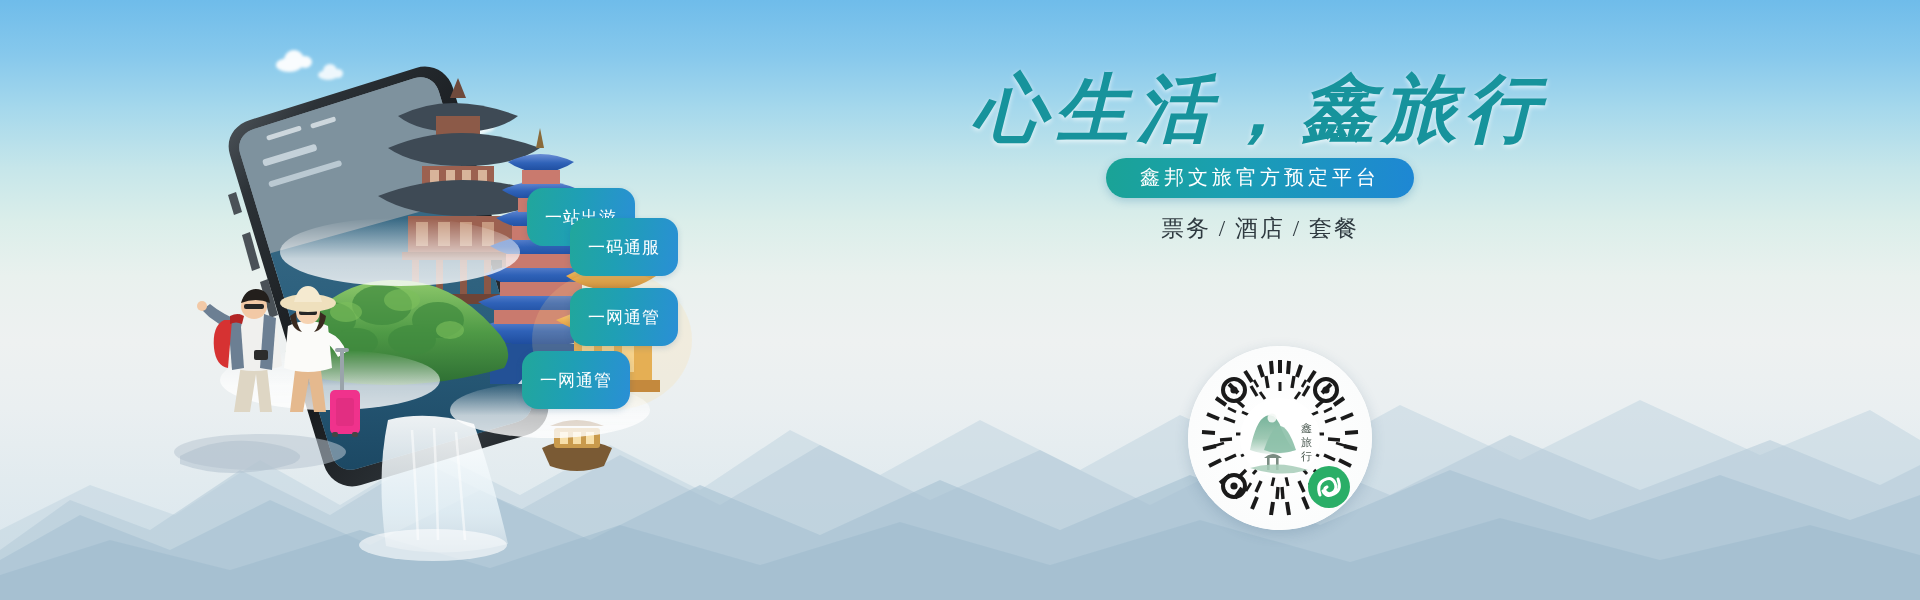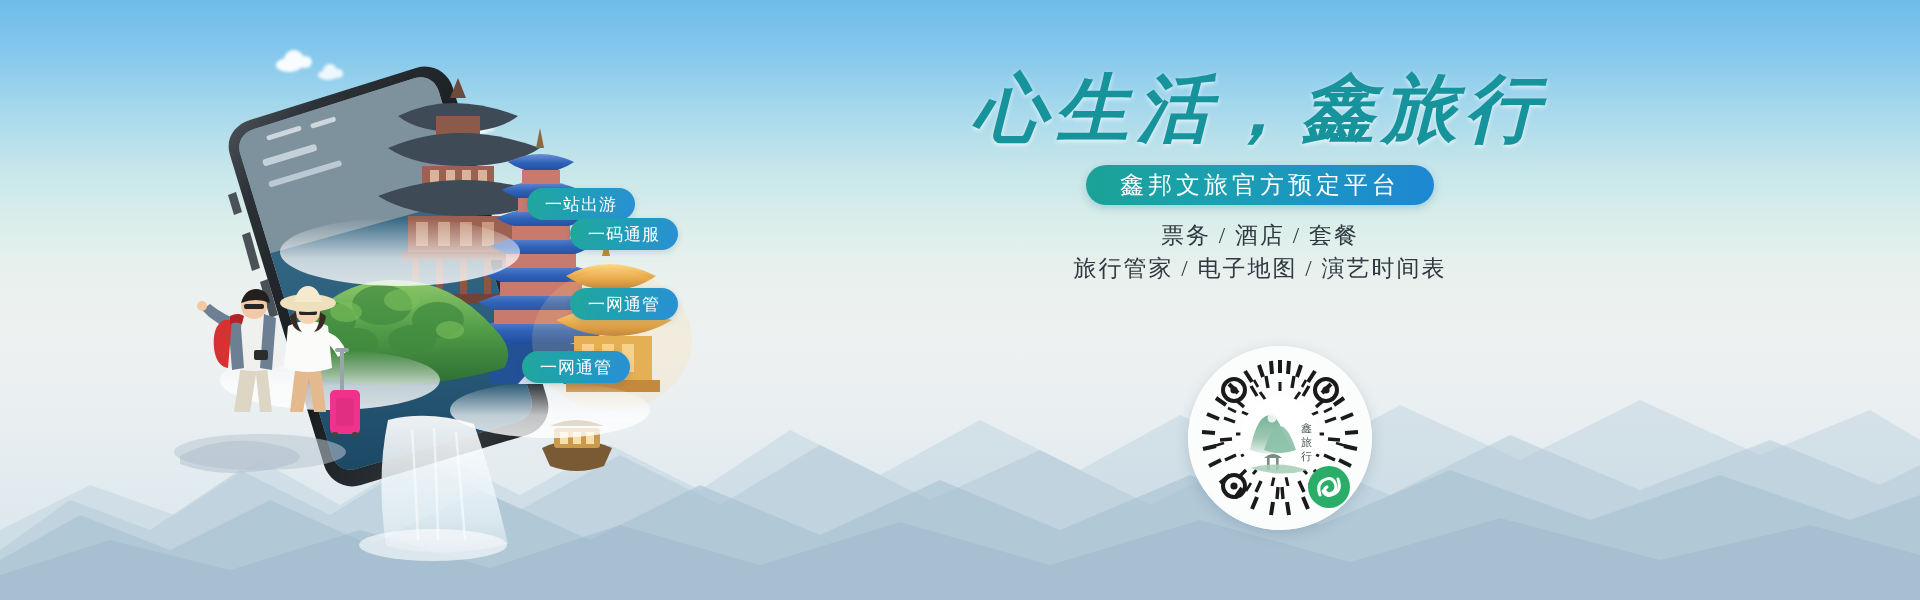--- a/index.html
+++ b/index.html
@@ -67,21 +67,21 @@
   .hero { position: absolute; left: 150px; top: 20px; width: 560px; height: 560px; }
   .hero svg { display: block; width: 100%; height: 100%; overflow: visible; }
 
   
   .feature-pill {
     position: absolute;
     display: flex;
     align-items: center;
     justify-content: center;
     height: 32px;
-    padding: 0 18px;
+    padding: 13px 18px;
     border-radius: 16px;
     color: #ffffff;
     font-size: 17px;
     letter-spacing: 1px;
     white-space: nowrap;
     background: linear-gradient(100deg, #21a79b 0%, #1f9fb5 45%, #2a8fd6 100%);
     box-shadow: 0 2px 6px rgba(30,90,140,.18);
     font-family: "Liberation Sans", sans-serif;
   }
   .fp-0 { left: 527px; top: 188px; }
@@ -100,33 +100,33 @@
 
   .headline {
     font-family: "Liberation Serif", serif;
     font-size: 74px;
     font-weight: 700;
     font-style: italic;
     letter-spacing: 8px;
     color: #17939c;
     line-height: 1.08;
     text-shadow: 0 2px 5px rgba(255,255,255,.7);
-    margin: 0 0 15px 0;
+    margin: 0 0 8px 0;
     white-space: nowrap;
   }
 
   .brand-pill {
     display: inline-flex;
     align-items: center;
     justify-content: center;
     height: 40px;
     padding: 0 34px;
     border-radius: 20px;
     color: #ffffff;
-    font-size: 24px;
+    font-size: 20px;
     letter-spacing: 4px;
     white-space: nowrap;
     background: linear-gradient(95deg, #1aa396 0%, #1a9fb2 40%, #1e87d4 100%);
     box-shadow: 0 3px 9px rgba(25,110,160,.25);
     margin-bottom: 14px;
   }
 
   .sublines {
     font-family: Liberation Serif, serif;
     color: #2f3a40;
@@ -459,21 +459,20 @@
 
   <div class="rightblock">
     <h1 class="headline">心生活，鑫旅行</h1>
 
     <div class="brand-pill">
       <span>鑫邦文旅官方预定平台</span>
     </div>
 
     <div class="sublines">
       <div class="subline">票务 / 酒店 / 套餐</div>
-      <div class="subline">旅行管家 / 电子地图 / 演艺时间表</div>
     </div>
   </div>
 
   <div class="qr-wrap">
     <div class="qr-disc">
       <svg viewBox="0 0 184 184">
         <defs>
           <linearGradient id="gLogoHill" x1="0" y1="0" x2="0" y2="1">
             <stop offset="0%" stop-color="#76b39a"></stop>
             <stop offset="60%" stop-color="#9fc9b4"></stop>

